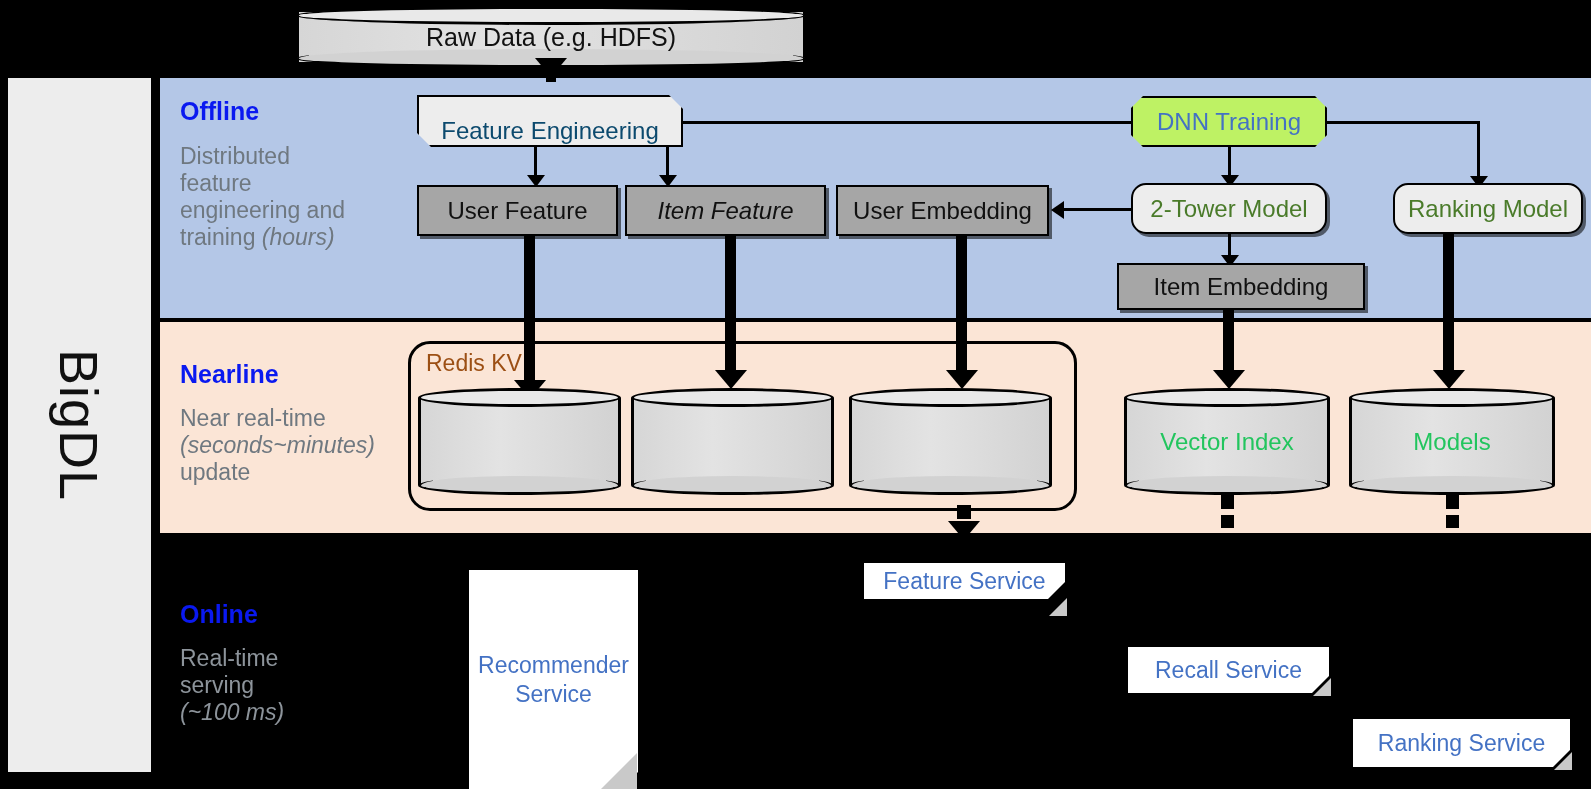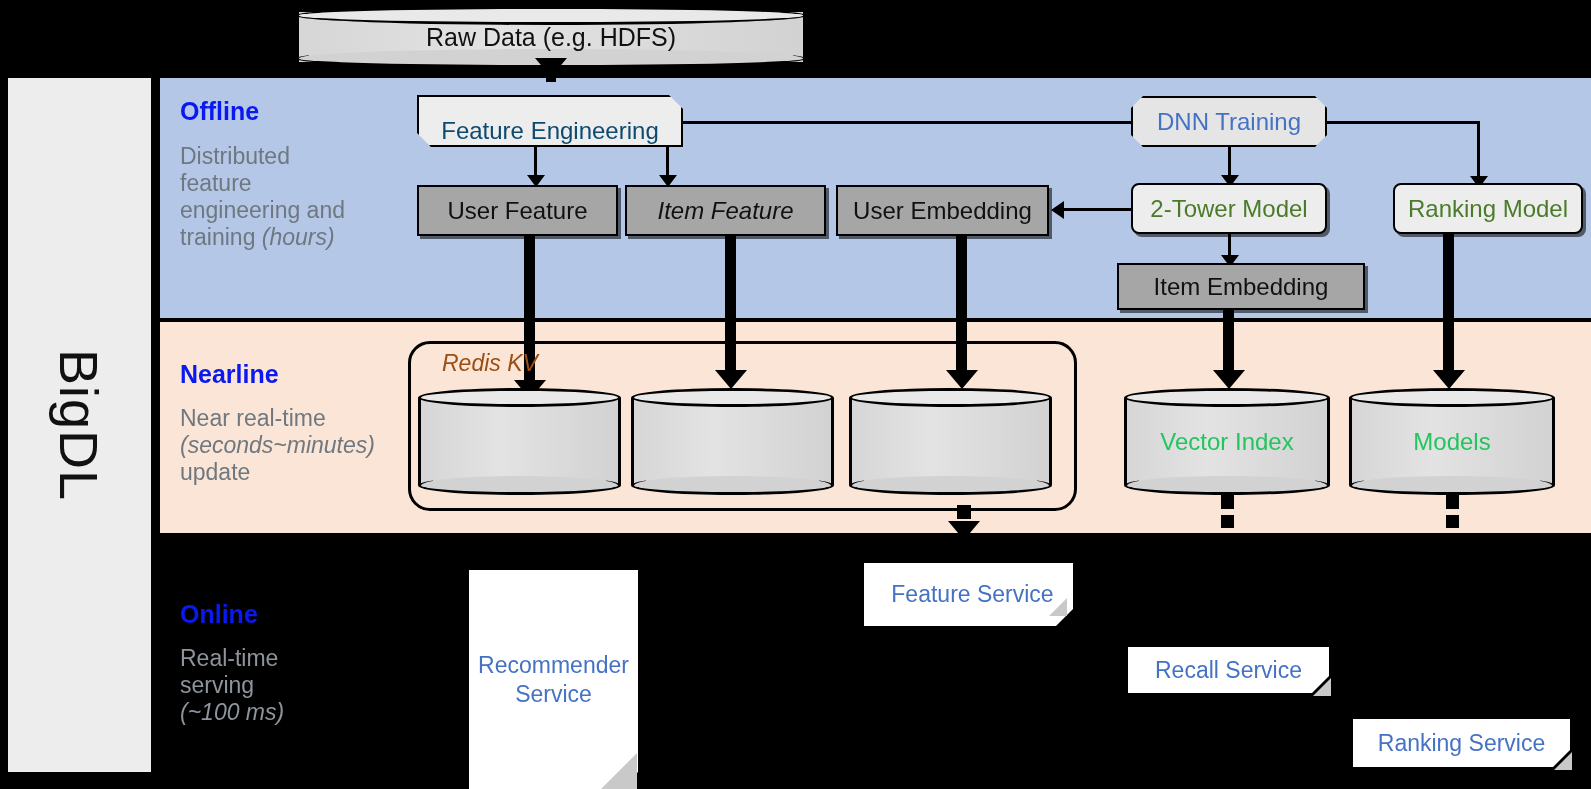--- a/index.html
+++ b/index.html
@@ -25,30 +25,30 @@
   .band-sub i{font-style:italic;}
   #online-sub{color:#8d949b;}
 
   
   .box{position:absolute;box-sizing:border-box;display:flex;align-items:center;
        justify-content:center;text-align:center;}
 
   .greybox{background:#a6a6a6;border:2.5px solid #000;color:#111;font-size:24px;
            box-shadow:3px 3px 0 rgba(0,0,0,.55);}
 
-  .roundbox{background:#ededed;border:2.5px solid #000;border-radius:8px;font-size:24px;
+  .roundbox{background:#ededed;border:2.5px solid #000;border-radius:15px;font-size:24px;
             box-shadow:3px 3px 0 rgba(0,0,0,.55);}
   .green{color:#4a7b2a;}
 
   
   .cardbox{background:#ededed;border:2.5px solid #000;font-size:24px;color:#0c4a6e;
      clip-path:polygon(0 0, calc(100% - 14px) 0, 100% 14px, 100% 100%, 14px 100%, 0 calc(100% - 14px));
      box-shadow:3px 3px 0 rgba(0,0,0,.55);align-items:flex-end;}
   
-  .flagbox{background:#e5e5e5;border:2.5px solid #000;font-size:24px;color:#4472c4;
+  .flagbox{background:#bef264;border:2.5px solid #000;font-size:24px;color:#4472c4;
      clip-path:polygon(12px 0,calc(100% - 12px) 0,100% 12px,100% calc(100% - 12px),
                        calc(100% - 12px) 100%,12px 100%,0 calc(100% - 12px),0 12px);
      box-shadow:3px 3px 0 rgba(0,0,0,.55);}
 
   
   .cyl{position:absolute;}
   .cyl .body{position:absolute;left:0;right:0;top:9%;bottom:9%;
      background:linear-gradient(to right,#d6d6d6 0%,#e3e3e3 40%,#d2d2d2 100%);
      border-left:3px solid #000;border-right:3px solid #000;}
   .cyl .top,.cyl .bot{position:absolute;left:0;right:0;height:18%;border:3px solid #000;
@@ -180,21 +180,21 @@
   <div class="band-title" style="left:180px;top:360px;">Nearline</div>
   <div class="band-sub" style="left:180px;top:405px;width:230px;">
     <div>Near real-time</div>
     <div><i>(seconds~minutes)</i></div>
     <div>
       <span>update </span>
     </div>
   </div>
 
   <div class="redisbox" style="left:408px;top:341px;width:663px;height:164px;"></div>
-  <div class="redislbl" style="left:442px;top:350px;font-style:italic;">Redis KV</div>
+  <div class="redislbl" style="left:426px;top:350px;">Redis KV</div>
 
   <div class="cyl" style="left:418px;top:388px;width:203px;height:107px;">
     <div class="body"></div>
     <div class="top"></div>
     <div class="bot"></div>
     <div class="lbl"></div>
   </div>
   <div class="cyl" style="left:631px;top:388px;width:203px;height:107px;">
     <div class="body"></div>
     <div class="top"></div>
@@ -235,21 +235,21 @@
     <div>Real-time</div>
     <div>serving </div>
     <div><i>(~100 ms)</i></div>
   </div>
 
   <div class="doc" style="left:469px;top:570px;width:169px;height:219px;line-height:1.25;">
     <span>Recommender Service</span>
   </div>
   <div class="docfold" style="left:600px;top:753px;width:37px;height:37px;"></div>
 
-  <div class="doc" style="left:864px;top:563px;width:201px;height:63px;padding-left:8px;">
+  <div class="doc" style="left:864px;top:563px;width:201px;height:36px;">
     <span>Feature Service</span>
   </div>
   <div class="docfold" style="left:1049px;top:598px;"></div>
 
   <div class="doc" style="left:1128px;top:647px;width:201px;height:46px;">
     <span>Recall Service</span>
   </div>
   <div class="docfold" style="left:1313px;top:678px;"></div>
 
   <div class="doc" style="left:1353px;top:719px;width:217px;height:48px;">

